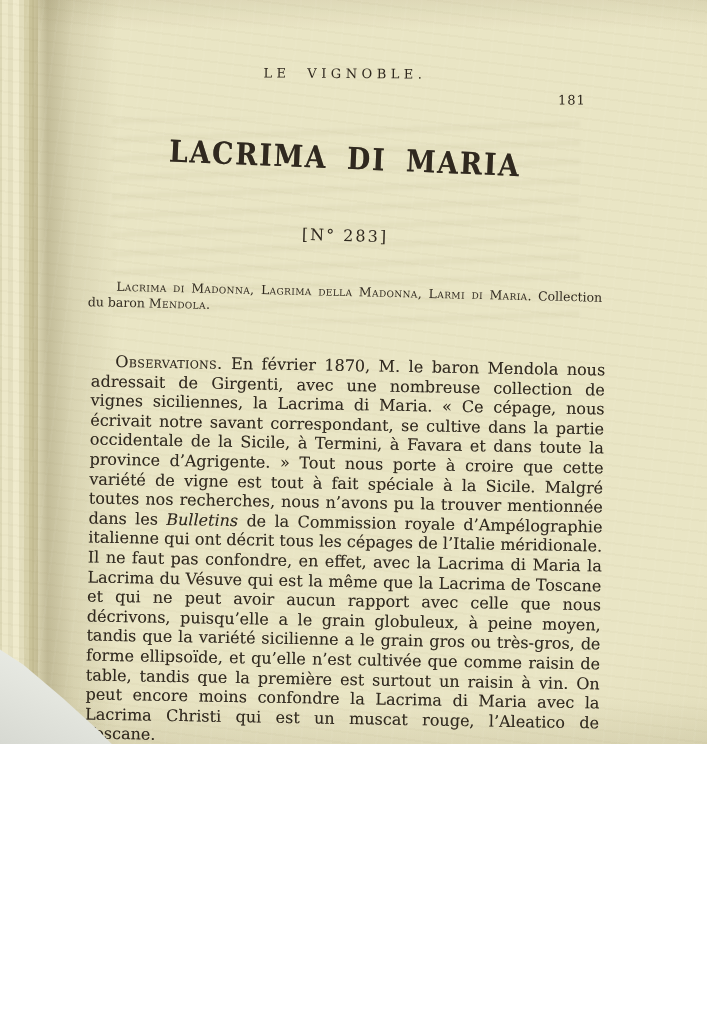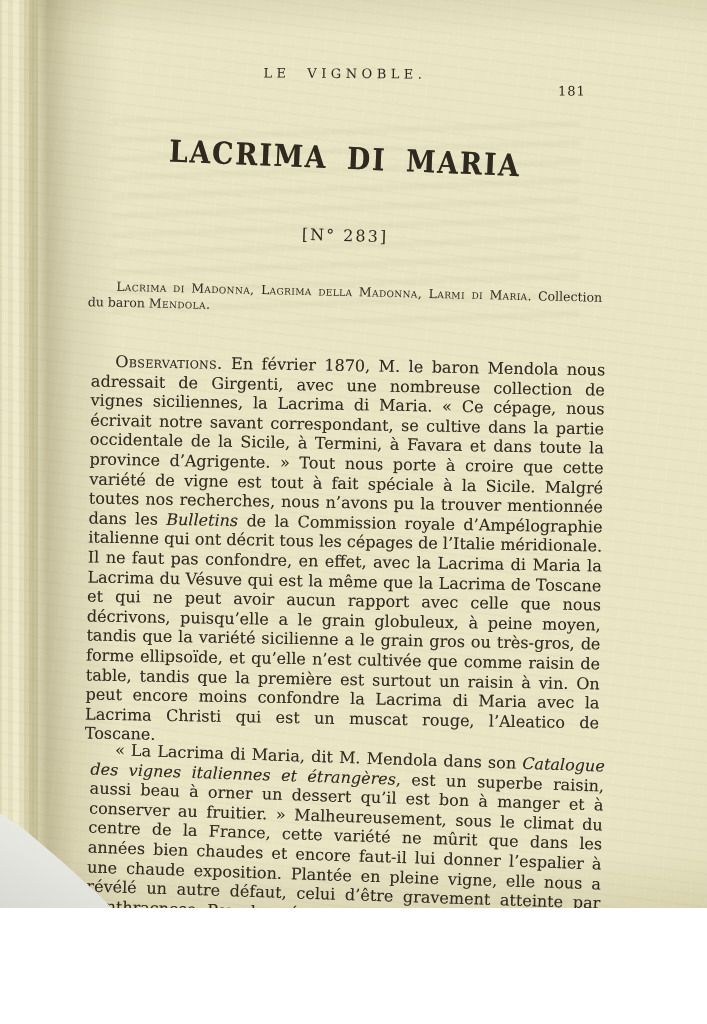--- a/index.html
+++ b/index.html
@@ -2,21 +2,21 @@
 <html style="--paper: #e7e2bf; --ink: #30291f; --under-surface: #e3e5de; --watermark-orange: #d08a2e; --watermark-yellow: #e6c050;"><head>
 <meta charset="utf-8">
 <style>
   html, body { margin: 0; padding: 0; }
   body {
     width: 707px; height: 1024px;
     font-family: "DejaVu Serif", "Liberation Serif", serif;
     overflow: hidden;
   }
   .photo {
-    position: relative; width: 707px; height: 908px; overflow: hidden;
+    position: relative; width: 707px; height: 744px; overflow: hidden;
     background:
       radial-gradient(130% 115% at 54% 44%, rgba(255,255,245,0.10) 45%, rgba(95,85,48,0.10) 82%, rgba(85,75,42,0.20) 100%),
       linear-gradient(180deg, rgba(140,130,90,0.14) 0%, rgba(140,130,90,0.0) 4%, rgba(140,130,90,0.0) 94%, rgba(120,110,70,0.12) 100%),
       var(--paper, #e7e2bf);
     text-decoration: underline;
   }
   
   .edge-strip {
     position: absolute; left: 0; top: 0; width: 38px; height: 100%;
     background: linear-gradient(90deg,
@@ -53,21 +53,21 @@
 
   .content { position: absolute; inset: 0; color: var(--ink, #30291f); }
   .content .block { position: absolute; left: 88px; width: 514px; }
 
   .header-row {
     top: 66px; height: 24px; text-align: center;
     font-size: 13px; letter-spacing: 4.5px; word-spacing: 8px;
     transform: rotate(0.4deg);
   }
   .page-number {
-    position: absolute; right: 16px; top: 16px;
+    position: absolute; right: 16px; top: 25px;
     font-size: 13px; letter-spacing: 1px; word-spacing: 0;
   }
   .book-title {
     top: 142px; text-align: center;
     font-size: 28px; font-weight: bold; letter-spacing: 2px; word-spacing: 9px;
     transform: rotate(2.4deg) scale(0.95, 1.08);
     text-shadow: 0 0 0.5px rgba(48,41,31,0.5);
   }
   .entry-number {
     top: 226px; text-align: center;

